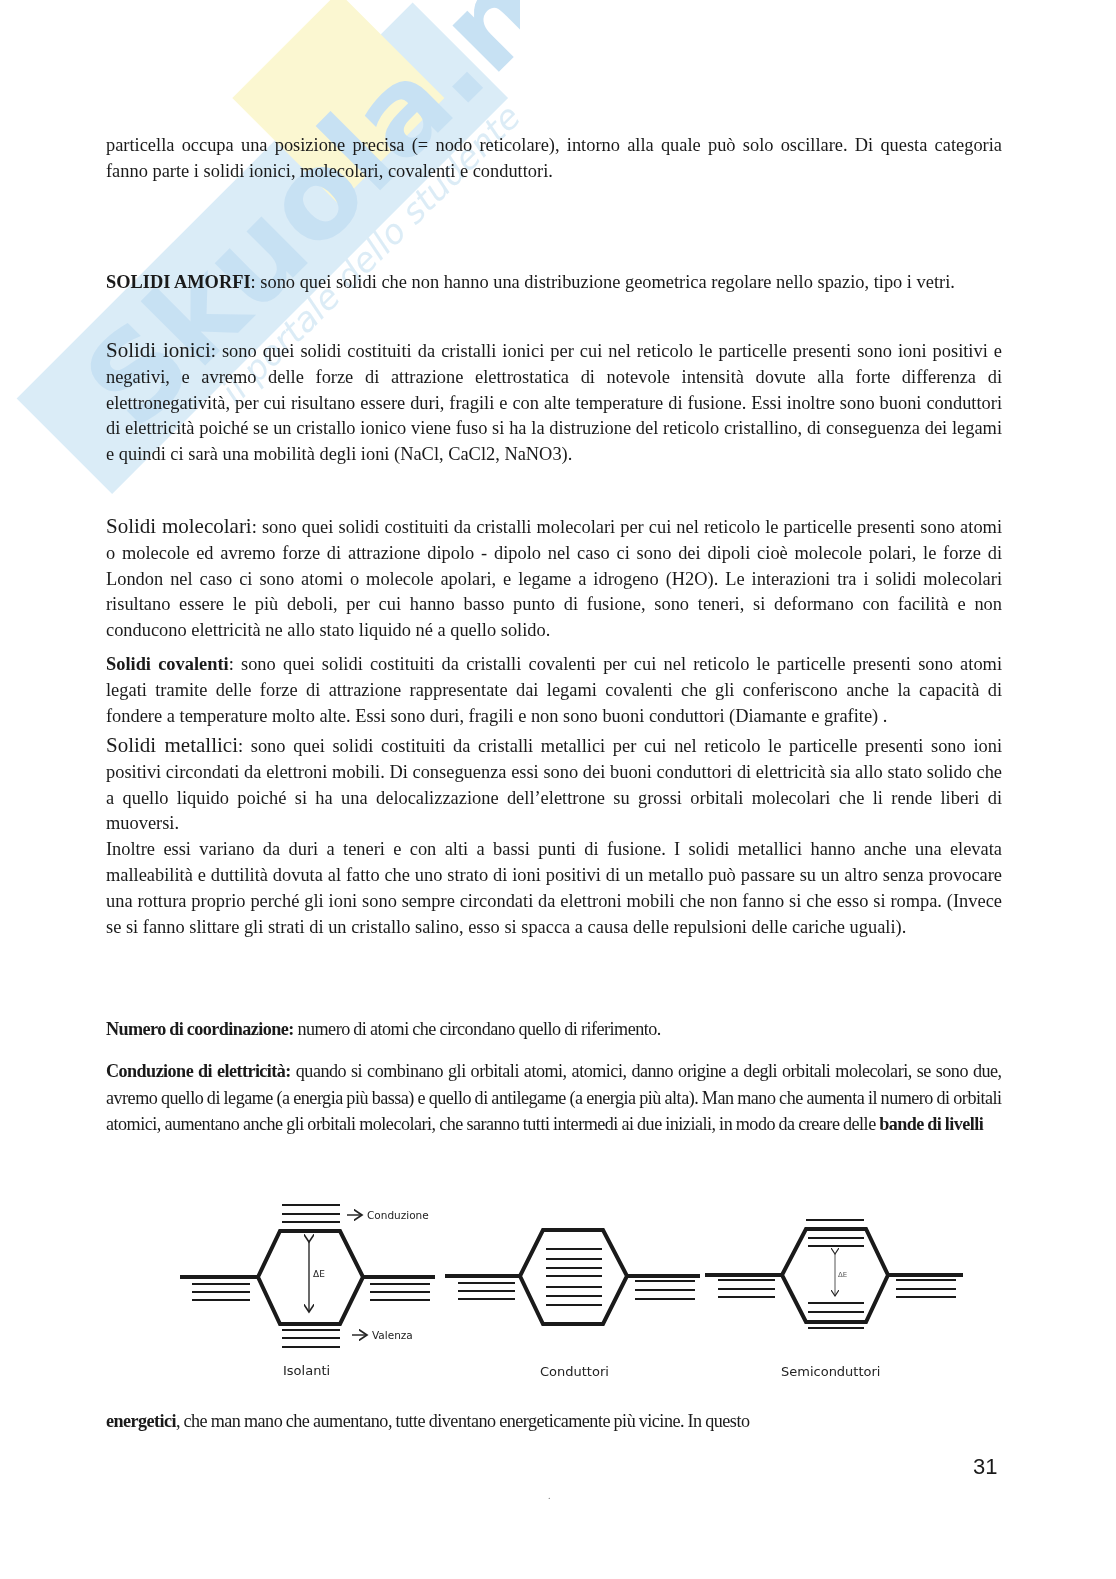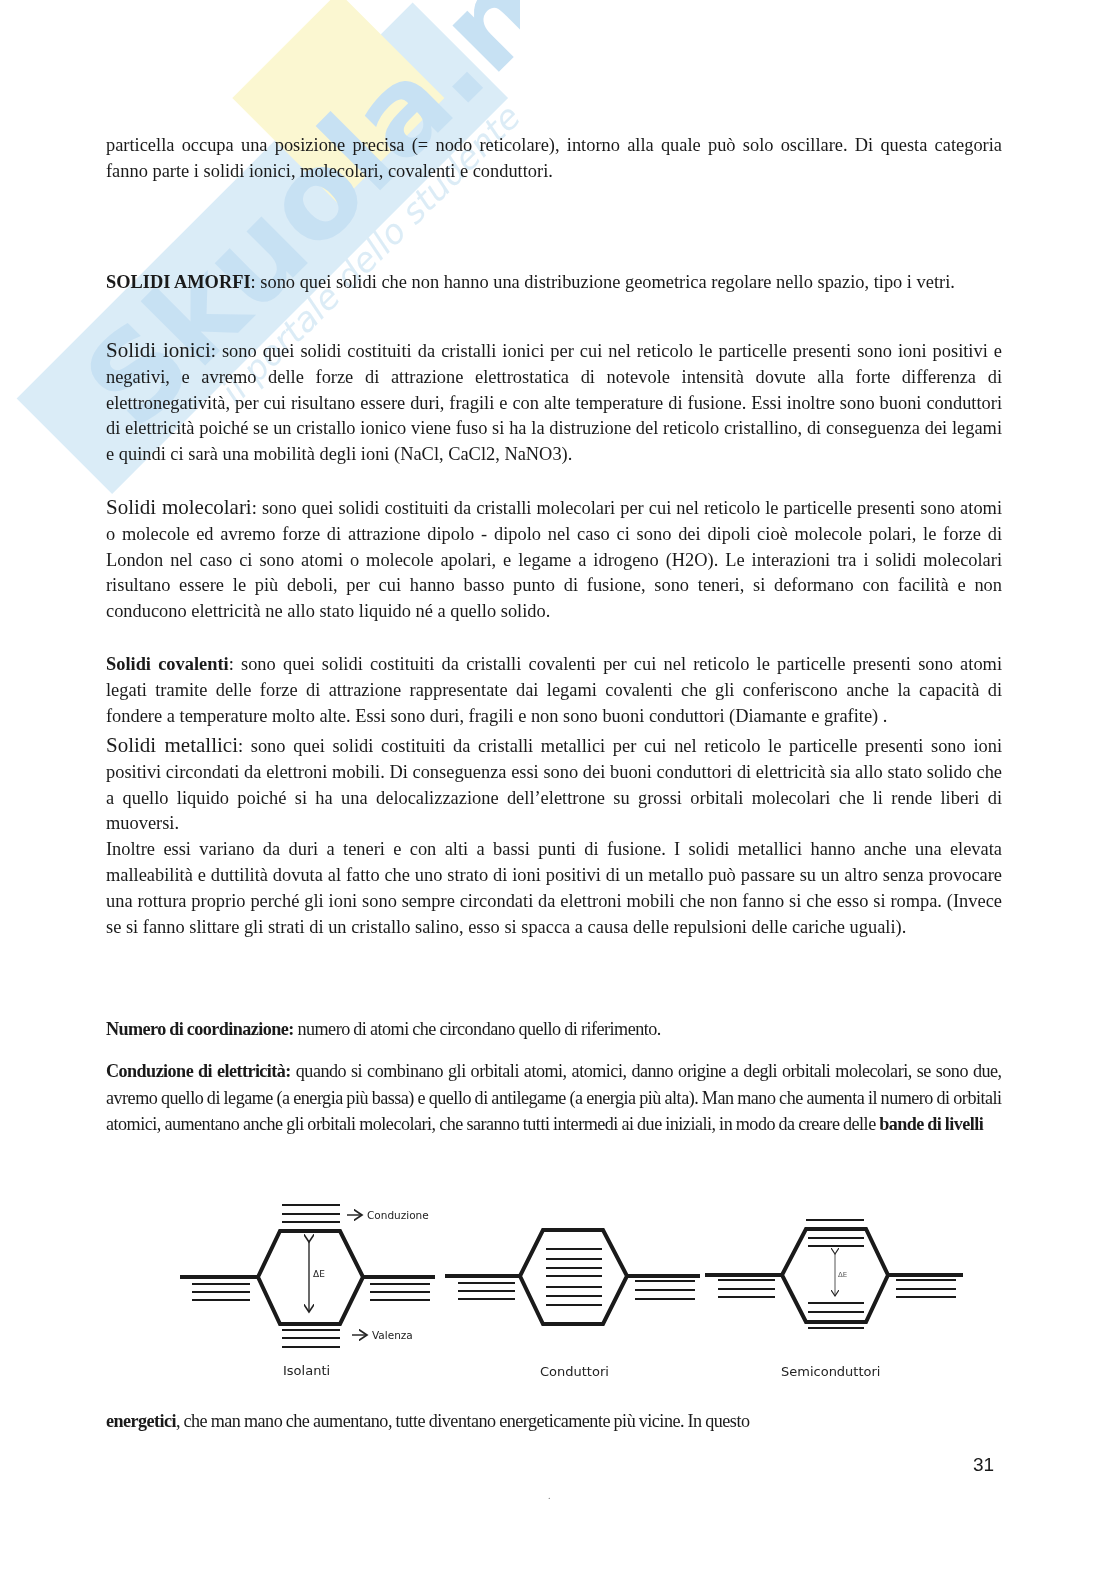--- a/index.html
+++ b/index.html
@@ -8,21 +8,21 @@
   .watermark { position:absolute; left:0; top:0; width:520px; height:520px; pointer-events:none; }
   .text-block { position:absolute; left:106px; width:896px; font-size:18.4px; line-height:25.8px;
                 text-align:justify; }
   .text-block p { margin:0; }
   .lead-lg { font-size:21px; font-weight:normal; }
   .lead-md { font-weight:bold; }
   .condensed { font-size:19.5px; letter-spacing:-0.55px; word-spacing:-0.5px; transform:scaleX(0.93); transform-origin:left top; width:963px; }
   .condensed b { letter-spacing:-0.6px; }
   .diagram { position:absolute; left:170px; top:1180px; width:800px; height:210px; }
   .hand { font-family:"DejaVu Sans", sans-serif; }
-  .page-number { position:absolute; left:973px; top:1454px; font-family:"Liberation Sans","DejaVu Sans",sans-serif; font-size:19px; }
+  .page-number { position:absolute; left:973px; top:1454px; font-family:"Liberation Sans","DejaVu Sans",sans-serif; font-size:22px; }
   .footer-dot { position:absolute; left:548px; top:1490px; font-size:10px; color:#777; }
 </style>
 </head>
 <body>
 
 <svg class="watermark" viewBox="0 0 520 520">
   <g transform="rotate(-45 250 250)" opacity="0.9">
     <rect x="-20" y="190" width="560" height="135" fill="#d6eaf7"></rect>
     <rect x="345" y="130" width="150" height="150" fill="#fbf7cd"></rect>
     <text x="40" y="300" font-family="DejaVu Sans, sans-serif" font-weight="bold" font-size="120" fill="#c2def2">Skuola.net</text>
@@ -35,21 +35,21 @@
 </div>
 
 <div class="text-block" style="top:270px;">
   <p><b>SOLIDI AMORFI</b><span>: sono quei solidi che non hanno una distribuzione geometrica regolare nello spazio, tipo i vetri.</span></p>
 </div>
 
 <div class="text-block" style="top:338px;">
   <p><span class="lead-lg">Solidi ionici</span><span>: sono quei solidi costituiti da cristalli ionici per cui nel reticolo le particelle presenti sono ioni positivi e negativi, e avremo delle forze di attrazione elettrostatica di notevole intensità dovute alla forte differenza di elettronegatività, per cui risultano essere duri, fragili e con alte temperature di fusione. Essi inoltre sono buoni conduttori di elettricità poiché se un cristallo ionico viene fuso si ha la distruzione del reticolo cristallino, di conseguenza dei legami e quindi ci sarà una mobilità degli ioni (NaCl, CaCl2, NaNO3).</span></p>
 </div>
 
-<div class="text-block" style="top:495px;">
+<div class="text-block" style="top:514px;">
   <p><span class="lead-lg">Solidi molecolari</span><span>: sono quei solidi costituiti da cristalli molecolari per cui nel reticolo le particelle presenti sono atomi o molecole ed avremo forze di attrazione dipolo - dipolo nel caso ci sono dei dipoli cioè molecole polari, le forze di London nel caso ci sono atomi o molecole apolari, e legame a idrogeno (H2O). Le interazioni tra i solidi molecolari risultano essere le più deboli, per cui hanno basso punto di fusione, sono teneri, si deformano con facilità e non conducono elettricità ne allo stato liquido né a quello solido.</span></p>
 </div>
 
 <div class="text-block" style="top:652px;font-family:Liberation Serif, serif;">
   <p><span class="lead-md">Solidi covalenti</span><span>: sono quei solidi costituiti da cristalli covalenti per cui nel reticolo le particelle presenti sono atomi legati tramite delle forze di attrazione rappresentate dai legami covalenti che gli conferiscono anche la capacità di fondere a temperature molto alte. Essi sono duri, fragili e non sono buoni conduttori (Diamante e grafite) .</span></p>
 </div>
 
 <div class="text-block" style="top:733px;">
   <p><span class="lead-lg">Solidi metallici</span><span>: sono quei solidi costituiti da cristalli metallici per cui nel reticolo le particelle presenti sono ioni positivi circondati da elettroni mobili. Di conseguenza essi sono dei buoni conduttori di elettricità sia allo stato solido che a quello liquido poiché si ha una delocalizzazione dell’elettrone su grossi orbitali molecolari che li rende liberi di muoversi.</span></p>
   <p>Inoltre essi variano da duri a teneri e con alti a bassi punti di fusione. I solidi metallici hanno anche una elevata malleabilità e duttilità dovuta al fatto che uno strato di ioni positivi di un metallo può  passare su un altro senza provocare una rottura proprio perché gli ioni sono sempre circondati da elettroni mobili che non fanno si che esso si rompa. (Invece se si fanno slittare gli strati di un cristallo salino, esso si spacca a causa delle repulsioni delle cariche uguali).</p>

